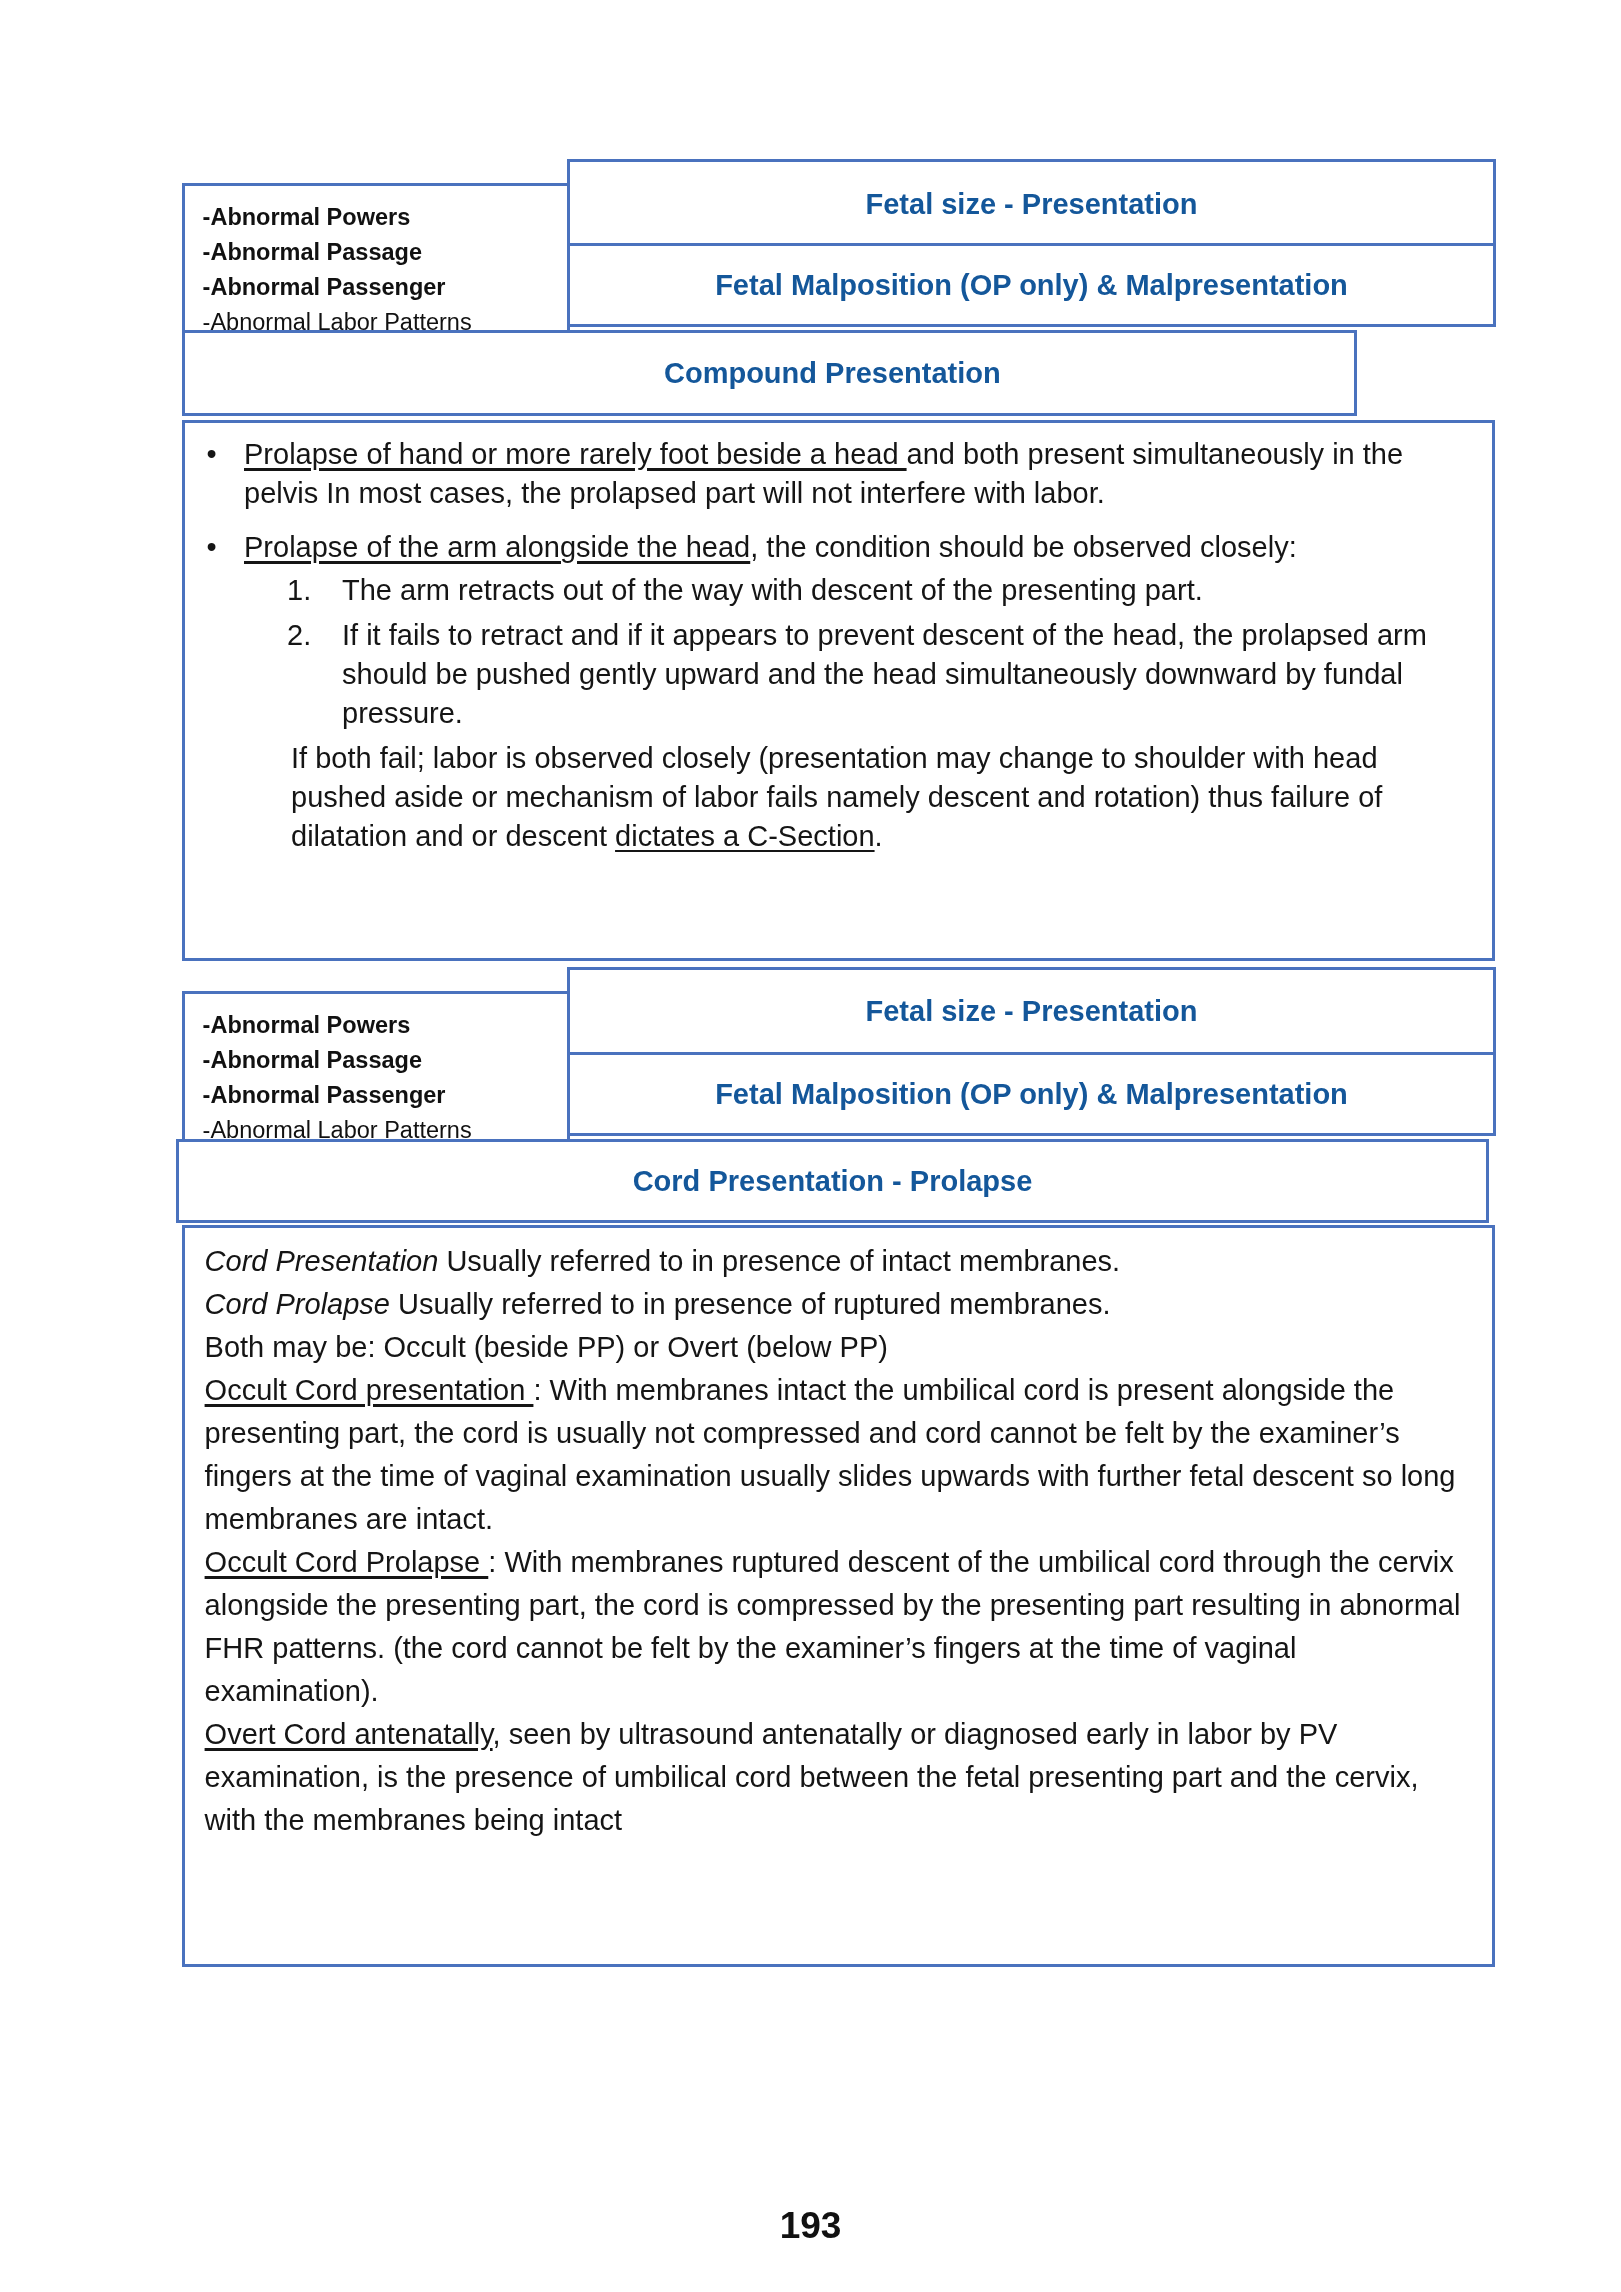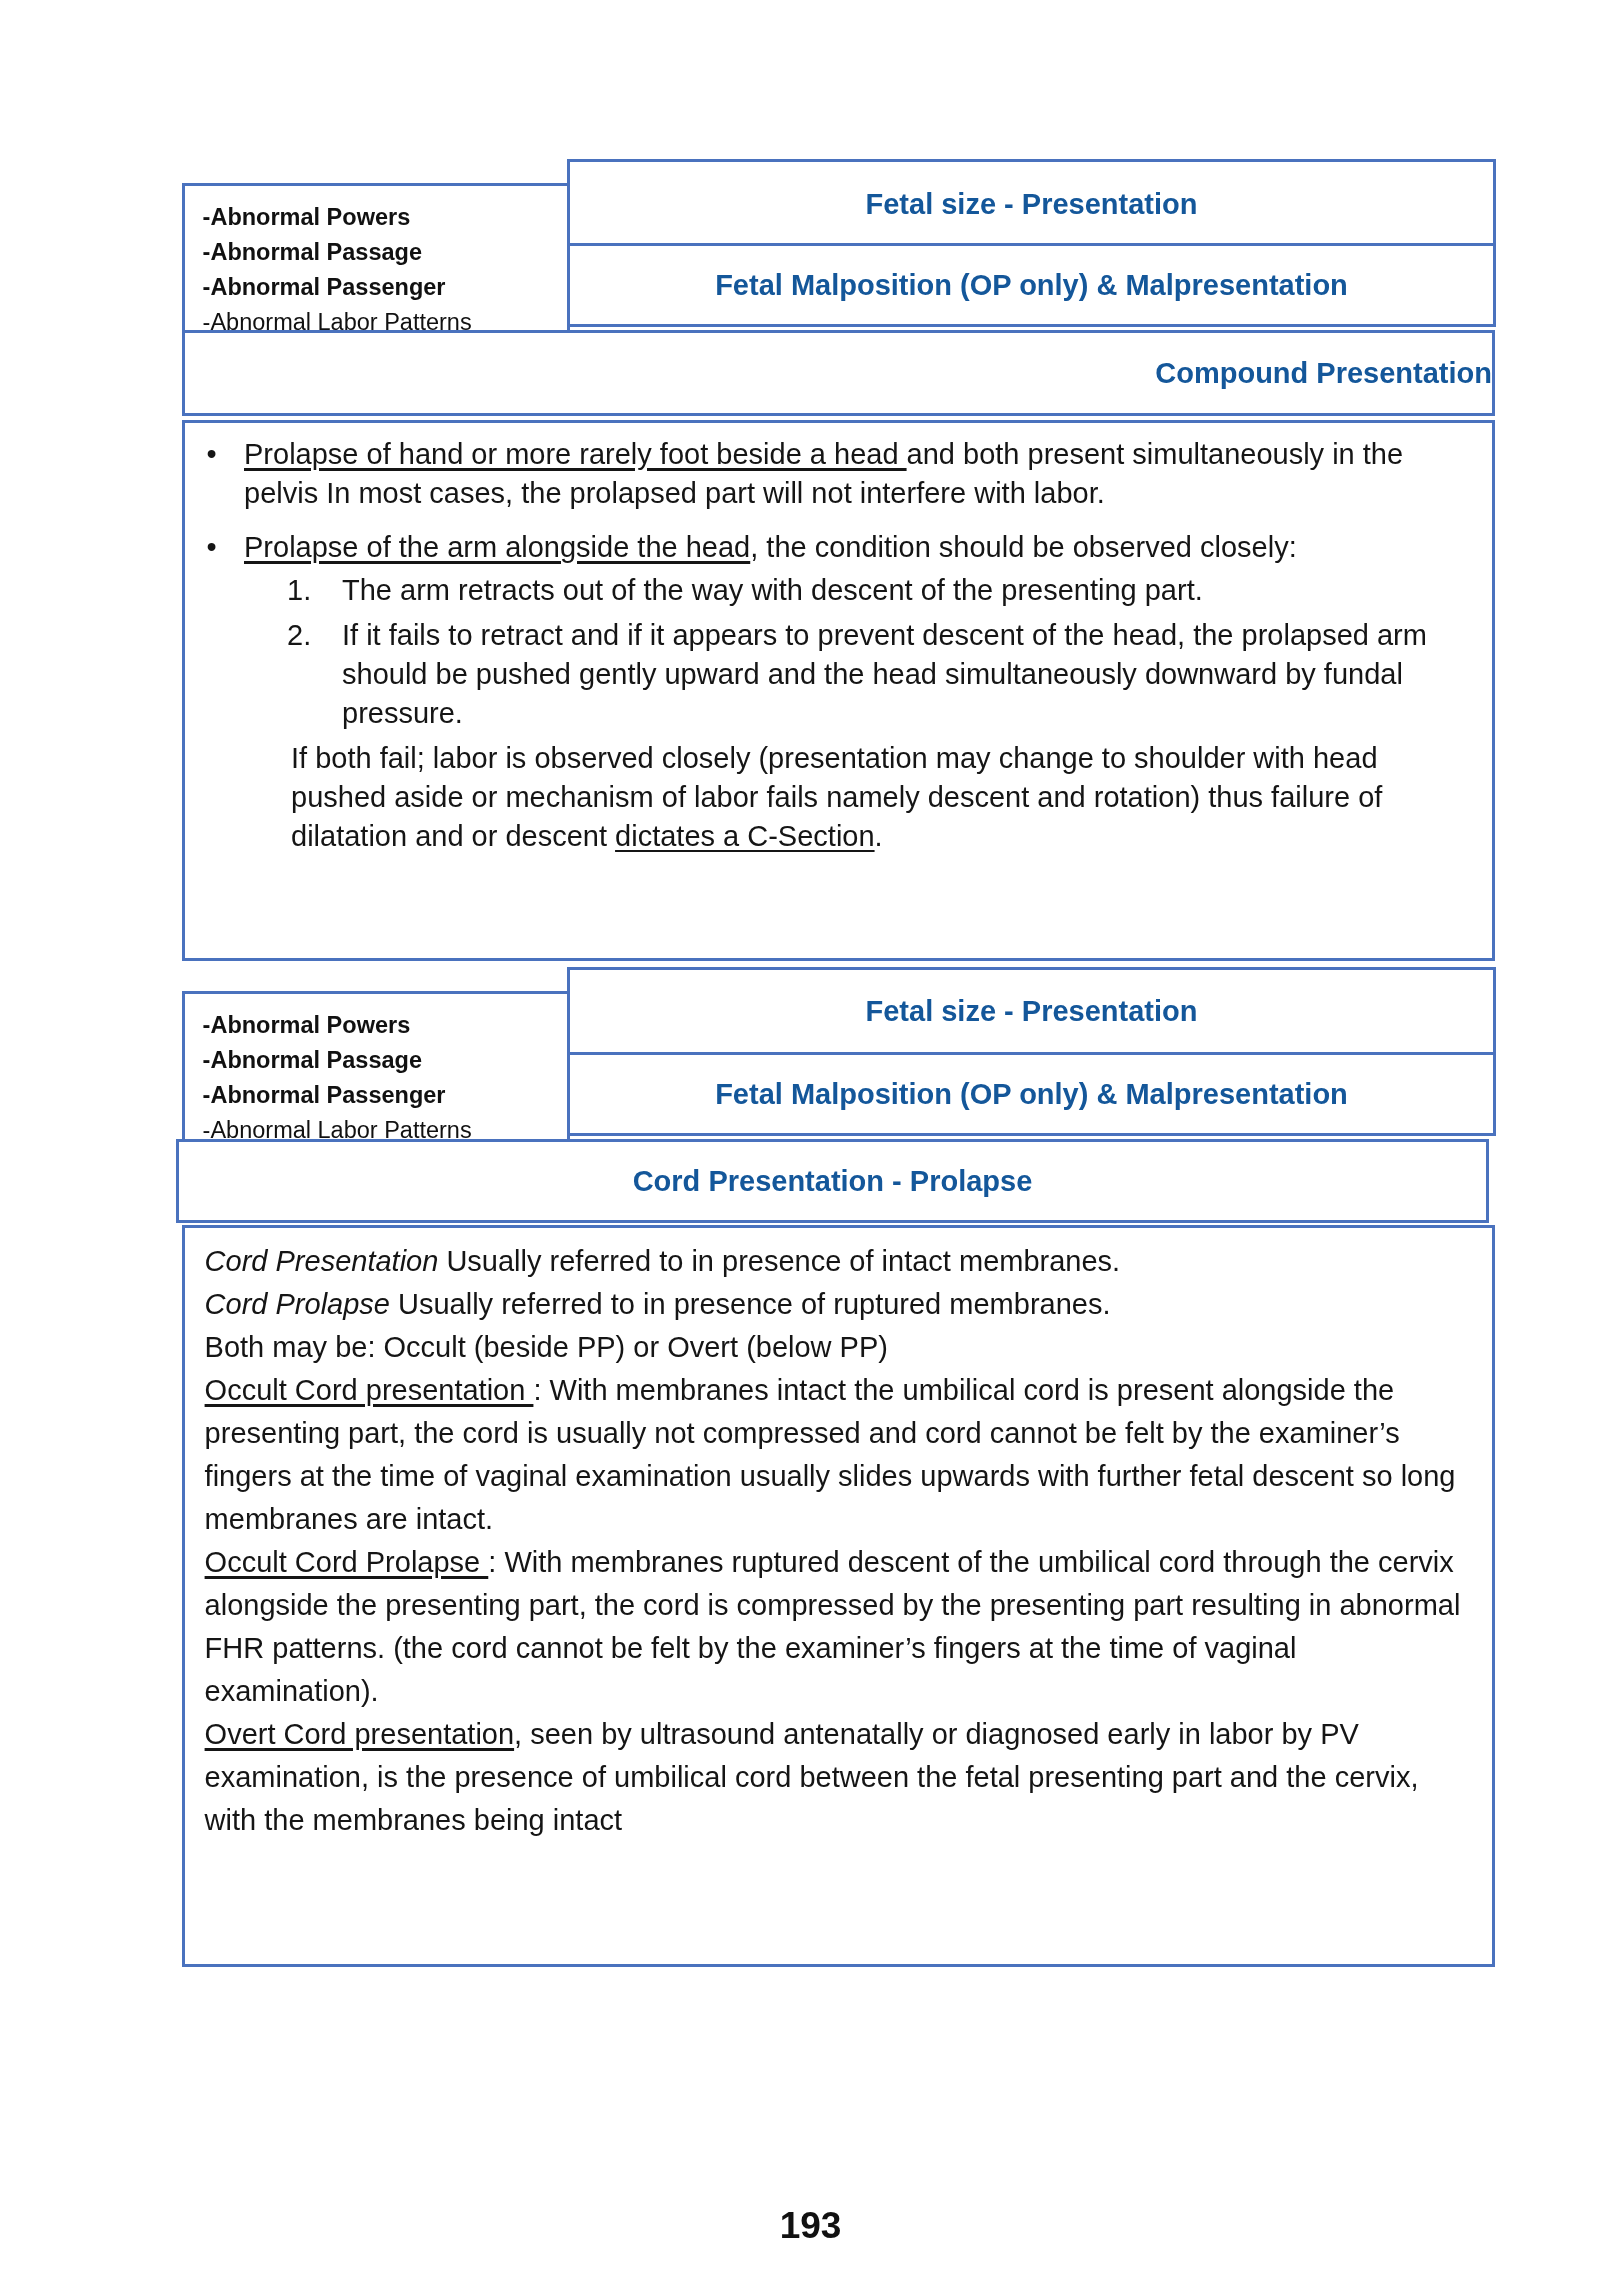--- a/index.html
+++ b/index.html
@@ -32,21 +32,21 @@
   <div class="b">-Abnormal Passage</div>
   <div class="b">-Abnormal Passenger</div>
   <div>-Abnormal Labor Patterns</div>
 </div>
 <div class="box hdr" style="left:567px; top:159px; width:929px; height:91px;">
   <span>Fetal size - Presentation</span>
 </div>
 <div class="box hdr" style="left:567px; top:243px; width:929px; height:84px;">
   <span>Fetal Malposition (OP only) &amp; Malpresentation</span>
 </div>
-<div class="box hdr" style="left:182px; top:330px; width:1313px; height:86px; justify-content:flex-end; padding-left:479px;">
+<div class="box hdr" style="left:182px; top:330px; width:1175px; height:86px; justify-content:flex-start; padding-left:479px;">
   <span>Compound Presentation</span>
 </div>
 
 <div class="box body-text" style="left:182px; top:420px; width:1313px; height:541px; padding:11.8px 23.5px 0 0;">
   <ul class="bul">
     <li>
       <span class="bu">Prolapse of hand or more rarely foot beside a head </span><span>and both present simultaneously in the pelvis In most cases, the prolapsed part will not interfere with labor.</span>
     </li>
     <li style="margin-bottom:0;">
       <span class="bu">Prolapse of the arm alongside the head</span><span>, the condition should be observed closely:</span>
@@ -84,17 +84,17 @@
 <div class="box hdr" style="left:176px; top:1139px; width:1313px; height:84px;">
   <span>Cord Presentation - Prolapse</span>
 </div>
 
 <div class="box body-text" style="left:182px; top:1225px; width:1313px; height:742px; padding:11.8px 23.5px 0 19.6px; line-height:43px;">
   <span class="par"><span class="it">Cord Presentation</span><span> Usually referred to in presence of intact membranes.</span></span>
   <span class="par"><span class="it">Cord Prolapse</span><span> Usually referred to in presence of ruptured membranes.</span></span>
   <span class="par">Both may be: Occult (beside PP) or Overt (below PP)</span>
   <span class="par"><span class="bu">Occult Cord presentation </span><span>: With membranes intact the umbilical cord is present alongside the presenting part, the cord is usually not compressed and cord cannot be felt by the examiner’s fingers at the time of vaginal examination usually slides upwards with further fetal descent so long membranes are intact.</span></span>
   <span class="par"><span class="bu">Occult Cord Prolapse </span><span>: With membranes ruptured descent of the umbilical cord through the cervix alongside the presenting part, the cord is compressed by the presenting part resulting in abnormal FHR patterns. (the cord cannot be felt by the examiner’s fingers at the time of vaginal examination).</span></span>
-  <span class="par"><span class="bu">Overt Cord presentation</span><span>, seen by ultrasound antenatally or diagnosed early in labor by PV examination, is the presence of umbilical cord between the fetal presenting part and the cervix, with the membranes being intact</span></span>
+  <span class="par"><span class="bu">Overt Cord antenatally</span><span>, seen by ultrasound antenatally or diagnosed early in labor by PV examination, is the presence of umbilical cord between the fetal presenting part and the cervix, with the membranes being intact</span></span>
 </div>
 
 <div class="page-num">193</div>
 
 
 </body></html>

